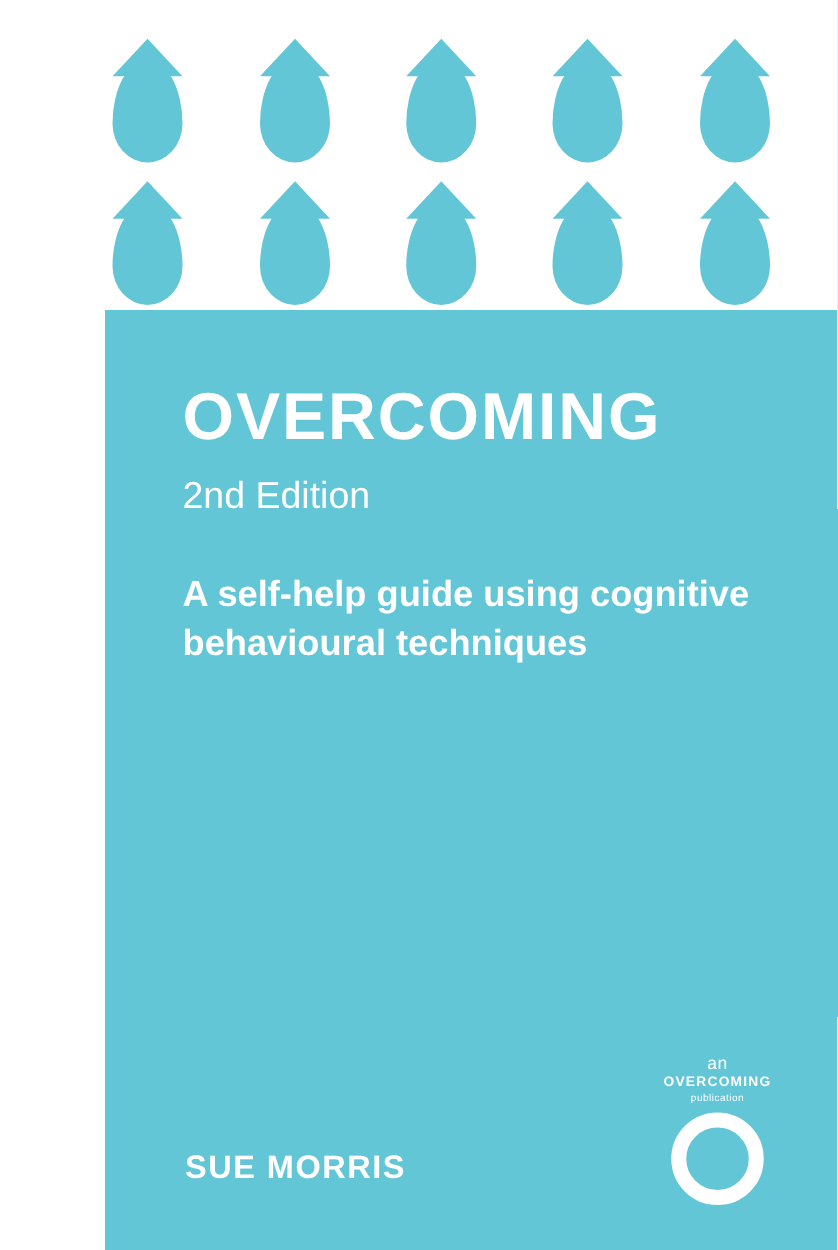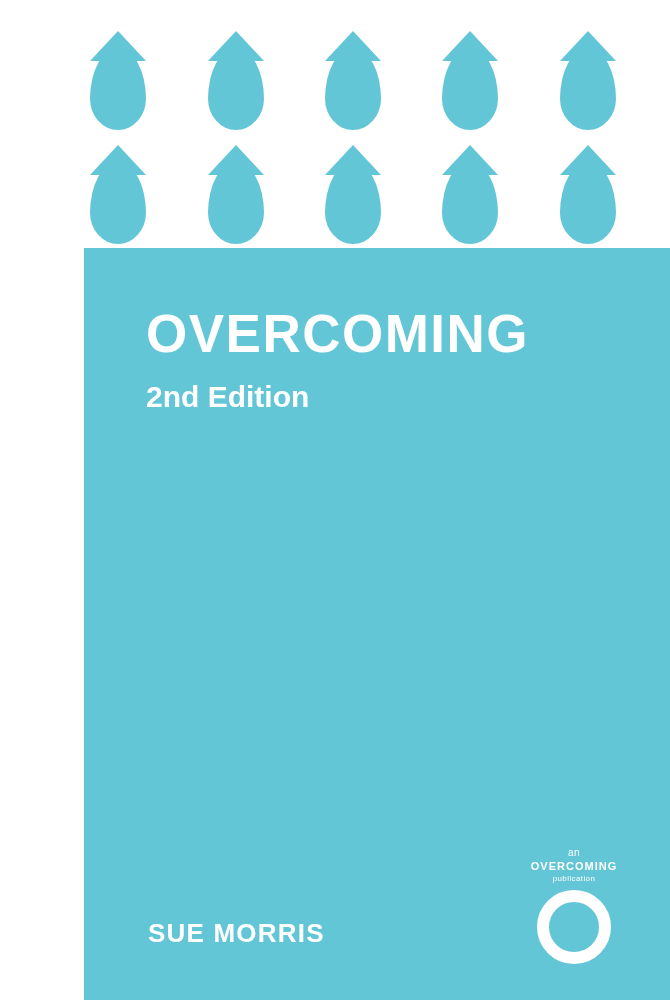--- a/index.html
+++ b/index.html
@@ -71,21 +71,21 @@
   }
   .title-sub {
     font-size: 50px;
     font-weight: bold;
     color: #2f3133;
     line-height: 1.05;
     margin: 0 0 46px 0;
   }
   .edition {
     font-size: 30px;
-    font-weight: bold;
+    font-weight: normal;
     color: #ffffff;
     line-height: 1.1;
     margin: 0 0 44px 0;
   }
   .strapline {
     font-size: 29px;
     font-weight: bold;
     color: #ffffff;
     line-height: 1.35;
     margin: 0;
@@ -101,21 +101,21 @@
   }
   
   .logo {
     position: absolute;
     right: 48px;
     bottom: 36px;
     width: 96px;
     text-align: center;
   }
   .logo-line1 {
-    font-size: 10px;
+    font-size: 14px;
     color: #ffffff;
     letter-spacing: 0.4px;
     line-height: 1.3;
   }
   .logo-line2 {
     font-size: 11px;
     font-weight: bold;
     color: #ffffff;
     letter-spacing: 1px;
     line-height: 1.3;
@@ -153,20 +153,21 @@
     <div class="drop" style="left:241px; top:130px;"></div>
     <div class="drop" style="left:358px; top:130px;"></div>
     <div class="drop" style="left:476px; top:130px;"></div>
   </div>
 
   <div class="panel"></div>
 
   <div class="text-block">
     <div class="title-main">OVERCOMING</div>
     <div class="edition">2nd Edition</div>
+    <div class="strapline">A self-help guide using cognitive behavioural techniques</div>
   </div>
 
   <div class="author">SUE MORRIS</div>
 
   <div class="logo">
     <div class="logo-line1">an</div>
     <div class="logo-line2">OVERCOMING</div>
     <div class="logo-line3">publication</div>
     <div class="logo-mark"></div>
   </div>

